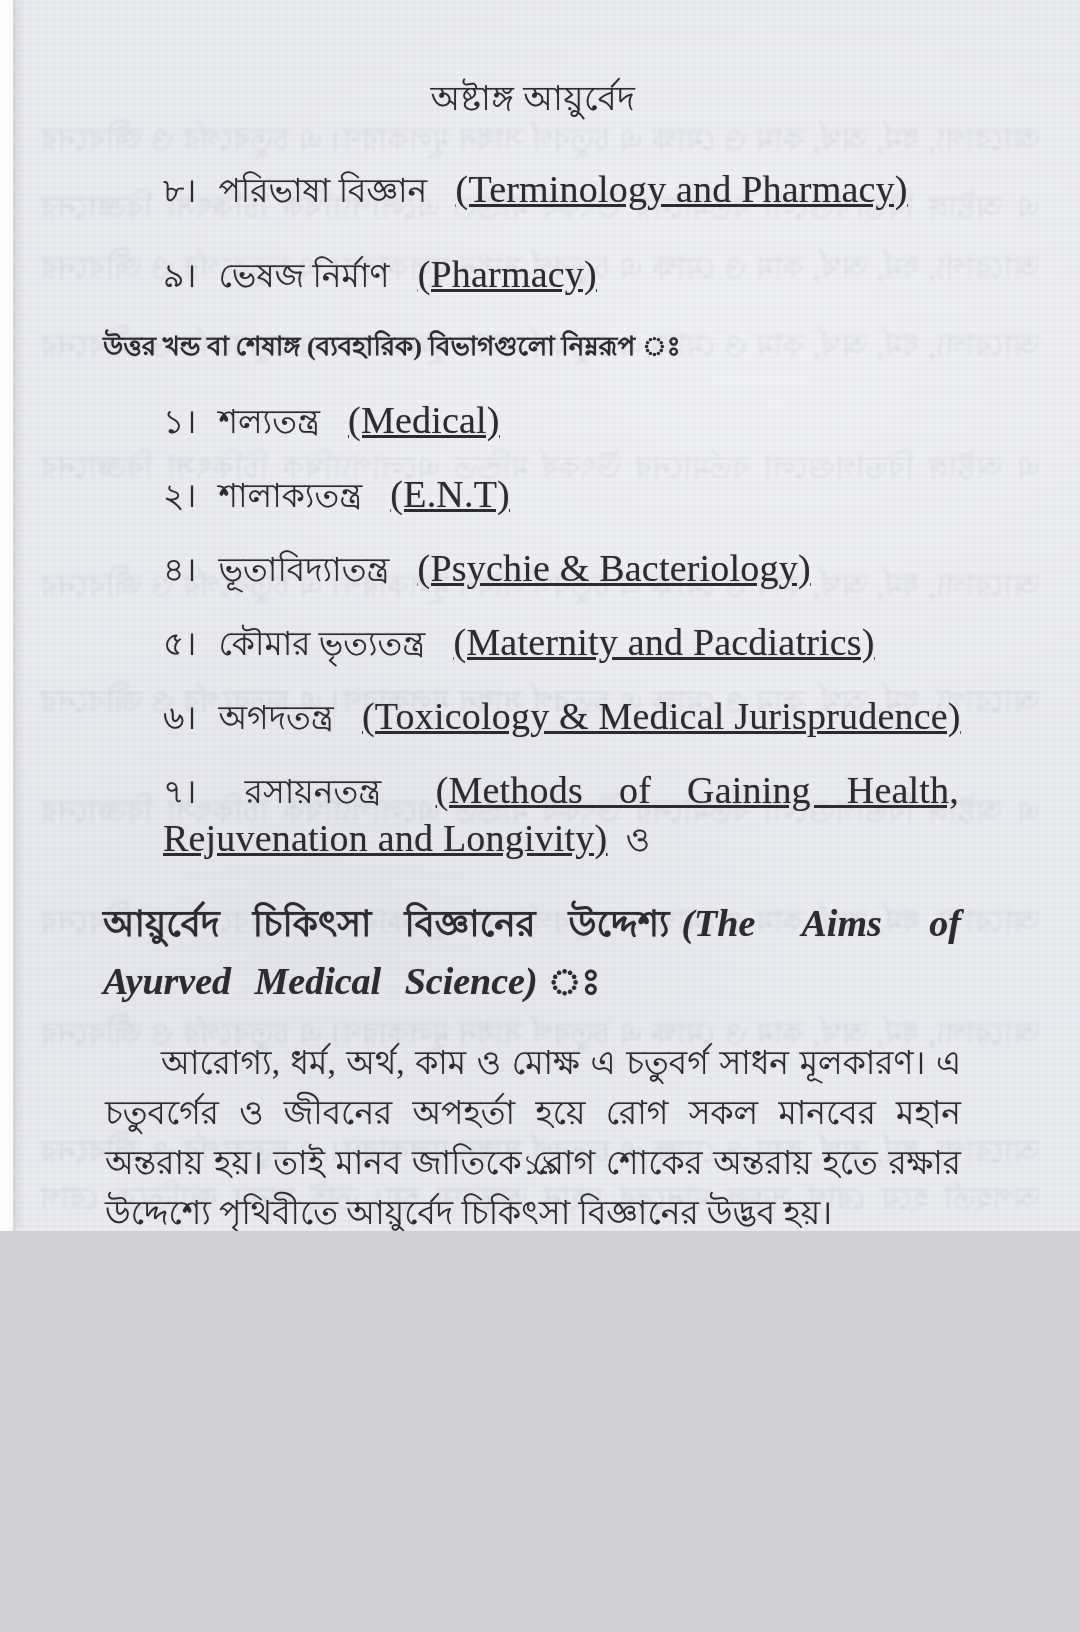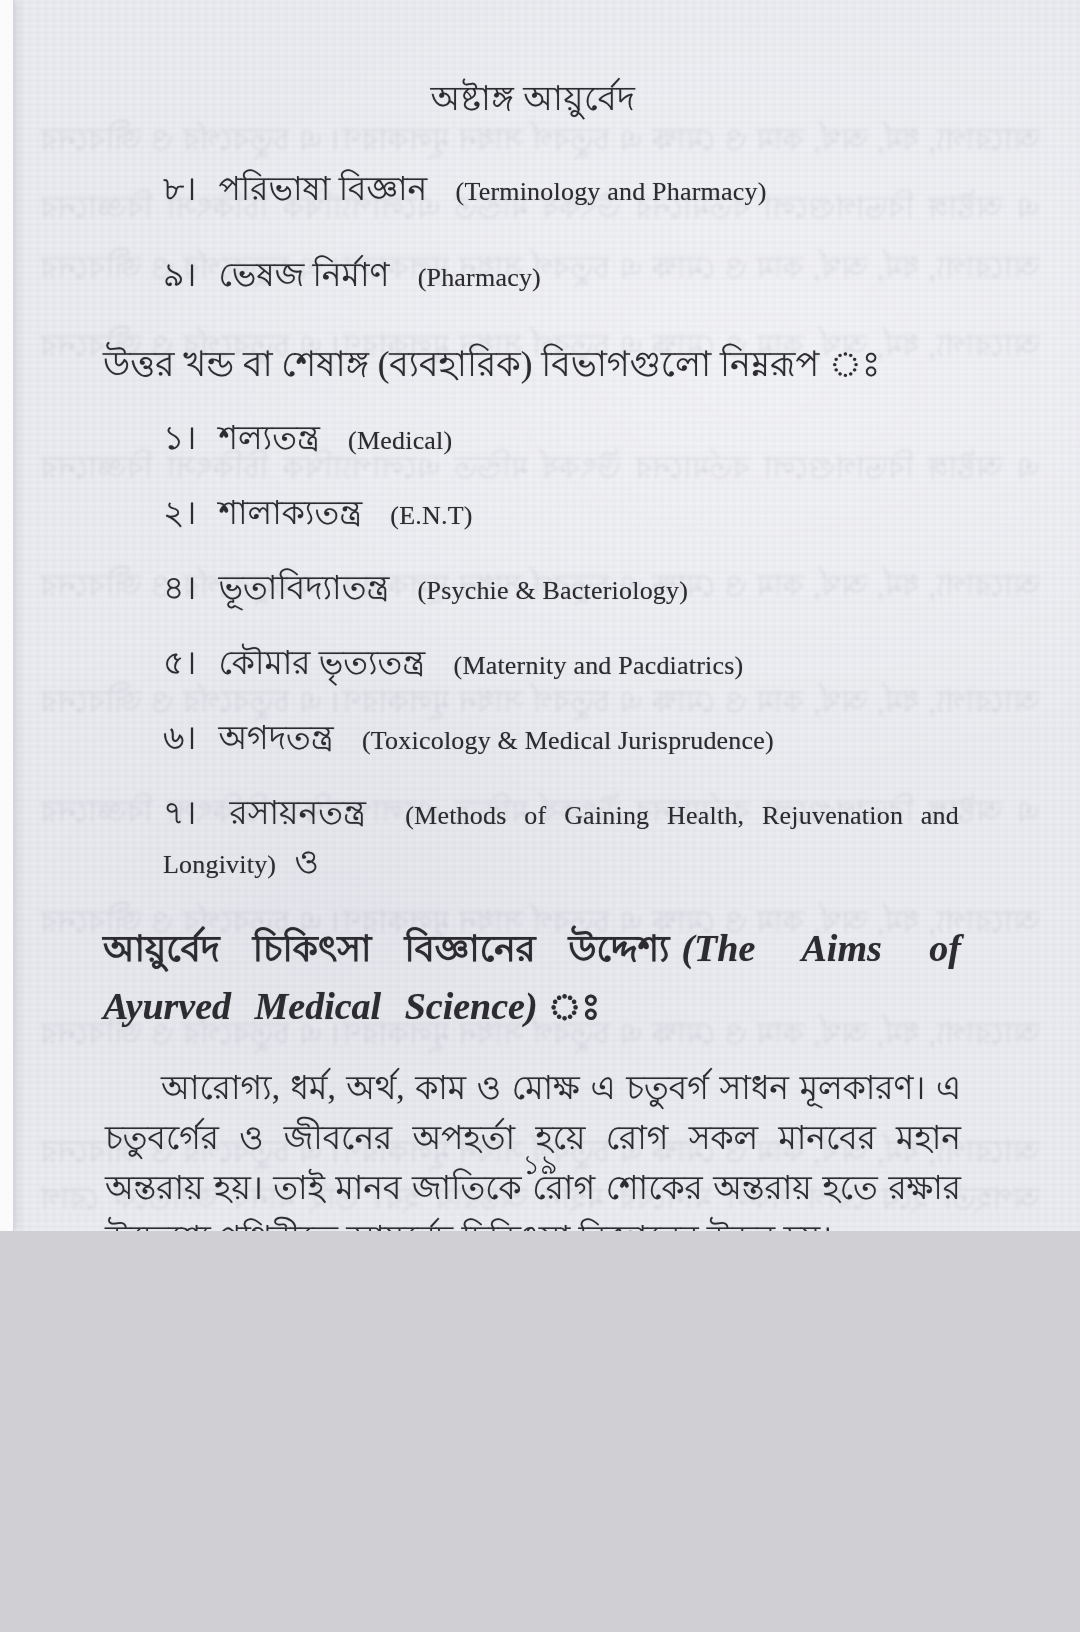--- a/index.html
+++ b/index.html
@@ -75,34 +75,35 @@
     padding-left: 58px;
     font-size: 33px;
     line-height: 46px;
   }
   .upper-list .list-item { margin-top: 37px; }
   .practical-list .list-item { margin-top: 26px; }
   .list-item .num { margin-right: 14px; }
   .list-item .bn { margin-right: 20px; }
   .list-item .en {
     font-family: "Liberation Serif", serif;
-    font-size: 26px;
+    font-size: 38px;
     letter-spacing: 0.2px;
+    text-decoration: underline;
   }
   .list-item.justified {
     text-align: justify;
     text-align-last: left;
     padding-right: 2px;
   }
   .list-item .suffix { margin-left: 10px; }
   .section-heading {
-    margin-top: 40px;
+    margin-top: 24px;
     margin-left: -2px;
-    font-size: 35px;
-    font-weight: normal;
+    font-size: 26px;
+    font-weight: bold;
     line-height: 48px;
   }
   .para {
     margin-top: 28px;
     font-size: 33px;
     line-height: 50px;
     text-align: justify;
     text-align-last: left;
   }
   .para.indent-1 { text-indent: 36px; }

